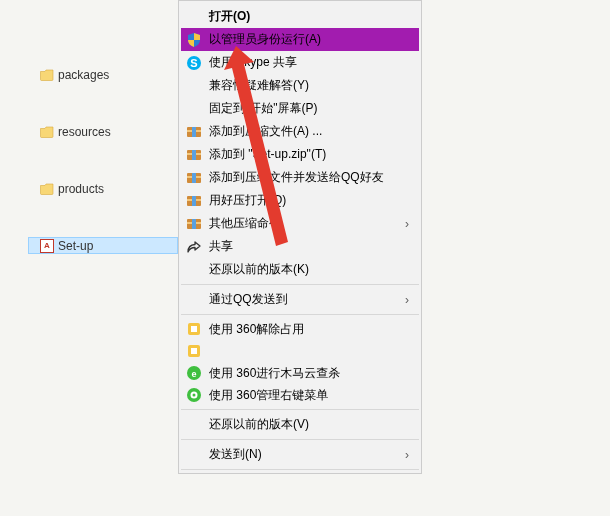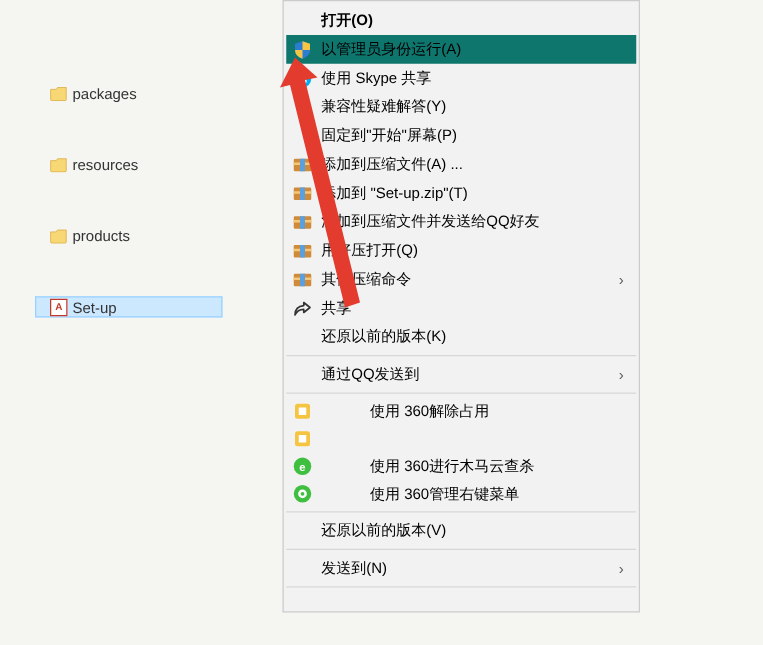--- a/index.html
+++ b/index.html
@@ -40,35 +40,34 @@
     background: #fff; border: 1px solid #c1392b;
     display: flex; align-items: center; justify-content: center;
     font-family: Arial, sans-serif;
     font-weight: bold; font-size: 8px; color: #c1392b;
   }
   
   .context-menu {
     position: absolute;
     left: 178px;
     top: 0;
-    width: 286px;
+    width: 244px;
     background: #f2f2f2;
     border: 1px solid #cccccc;
-    padding: 4px 2px 16px 2px;
-    margin-left: 48px;
+    padding: 4px 2px 0 2px;
   }
   .menu-item {
     display: flex;
     align-items: center;
     height: 23px;
     padding-left: 4px;
     position: relative;
   }
-  .menu-item.compact { height: 22px; gap: 39px; }
-  .menu-item.hover { background: #0f766e; }
+  .menu-item.compact { height: 22px; }
+  .menu-item.hover { background: #a21caf; }
   .mi-icon {
     width: 18px; height: 18px;
     display: flex; align-items: center; justify-content: center;
     flex-shrink: 0;
     margin-right: 6px;
   }
   .mi-icon.blank { width:18px; margin-right:6px; }
   .mi-label { flex: 1; white-space: nowrap; color: #000; }
   .mi-arrow {
     width: 16px; color: #606060; font-size: 12px;

